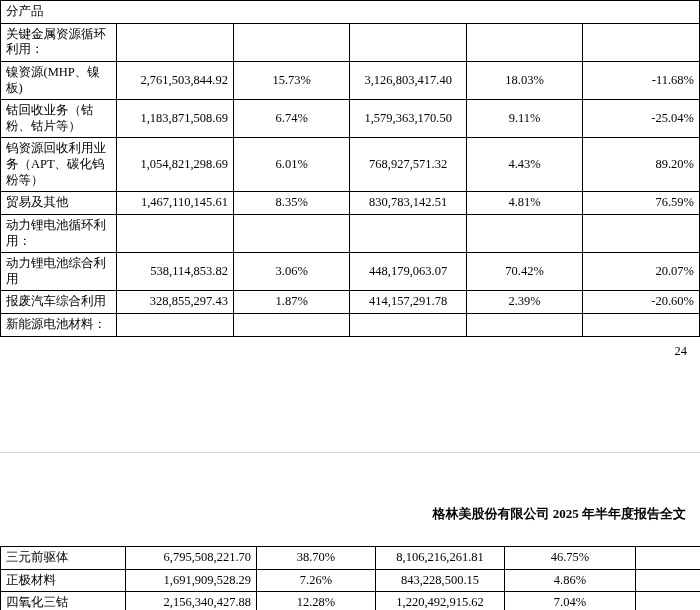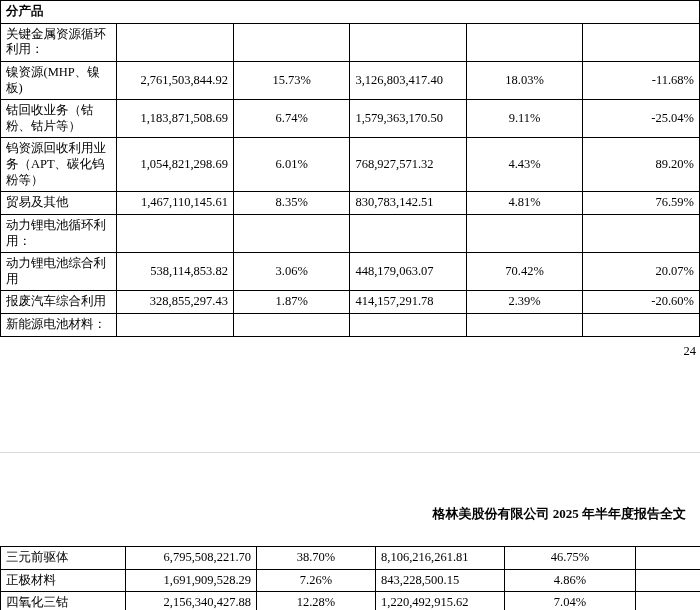--- a/index.html
+++ b/index.html
@@ -29,38 +29,37 @@
   table.fin td {
     border: 1px solid #000000;
     padding: 3px 5px;
     vertical-align: middle;
     line-height: 1.25;
     height: 14px;
   }
   .c0 { width: 114px; text-align: left; }
   .c1 { width: 120px; text-align: right; }
   .c2 { width: 108px; text-align: center; }
-  .c3 { width: 118px; text-align: left; margin-top: 21px; }
+  .c3 { width: 118px; text-align: center; margin-top: 21px; }
   .c4 { width: 120px; text-align: center; }
   .c5 { width: 118px; text-align: right; }
 
   
   .section-head td {
     text-align: left;
-    font-weight: bold;
   }
 
   .pagenum {
     position: absolute;
     left: 0;
     top: 344px;
     width: 700px;
     text-align: right;
     font-size: 12.5px;
-    padding-right: 4px;
+    padding-right: 13px;
     box-sizing: border-box;
   }
 
   .gap-divider {
     position: absolute;
     left: 0;
     top: 452px;
     width: 700px;
     height: 1px;
     background: #d9d9d9;

